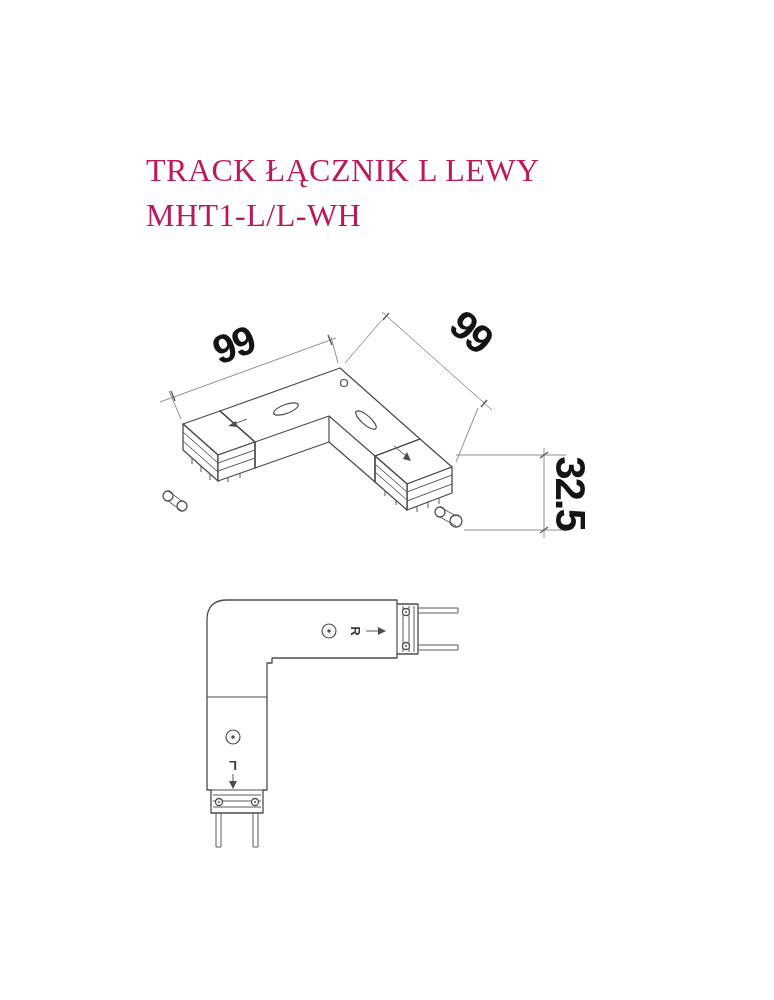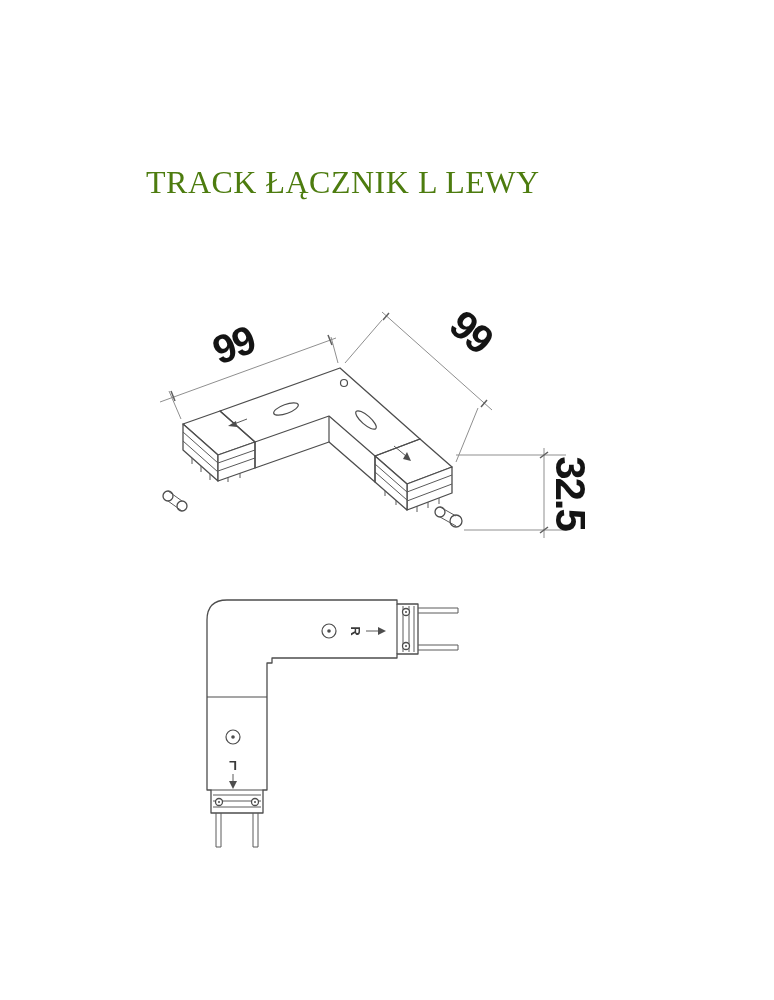--- a/index.html
+++ b/index.html
@@ -1,18 +1,18 @@
 <!DOCTYPE html>
 <html><head>
 <meta charset="utf-8">
 <style>
   html,body{margin:0;padding:0;background:#ffffff;}
   .page{position:relative;width:774px;height:1000px;background:#ffffff;overflow:hidden;
         font-family:"Liberation Serif",serif;}
-  .title{position:absolute;left:146px;top:160px;color:#4d7c0f;font-size:32px;line-height:45px;
+  .title{position:absolute;left:146px;top:148px;color:#be185d;font-size:32px;line-height:45px;
          letter-spacing:0.5px;white-space:nowrap;}
   .iso{position:absolute;left:120px;top:280px;}
   .plan{position:absolute;left:180px;top:585px;}
   .part{fill:#ffffff;stroke:#4d4d4d;stroke-width:1.3;stroke-linejoin:round;}
   .edge{fill:none;stroke:#4d4d4d;stroke-width:1.2;stroke-linejoin:round;}
   .thin{fill:none;stroke:#5a5a5a;stroke-width:1;}
   .dimline{fill:none;stroke:#8f8f8f;stroke-width:1;}
   .tick{fill:none;stroke:#5f5f5f;stroke-width:1.5;}
   .dimtext{font-family:"Liberation Sans",sans-serif;font-weight:bold;letter-spacing:-2px;}
   .big{font-size:40px;}
@@ -21,20 +21,21 @@
   .dot{fill:#4d4d4d;stroke:none;}
   .mark{fill:#4d4d4d;stroke:none;}
 </style>
 </head>
 <body>
 
 <div class="page">
 
   <div class="title">
     <div>TRACK ŁĄCZNIK L LEWY</div>
+    <div>MHT1-L/L-WH</div>
   </div>
 
   <svg class="iso" width="500" height="300" viewBox="0 0 500 300">
 
     <path class="part" d="M220,88 L100,131 L100,157 L135,188 L209,162 L255,202 L300,185 L300,159 Z"></path>
 
     <g>
       <path class="part" d="M100,131 L63,144 L98,175 L135,162 Z"></path>
       <path class="part" d="M63,144 L98,175 L98,201 L63,170 Z"></path>
       <path class="part" d="M135,162 L98,175 L98,201 L135,188 Z"></path>

